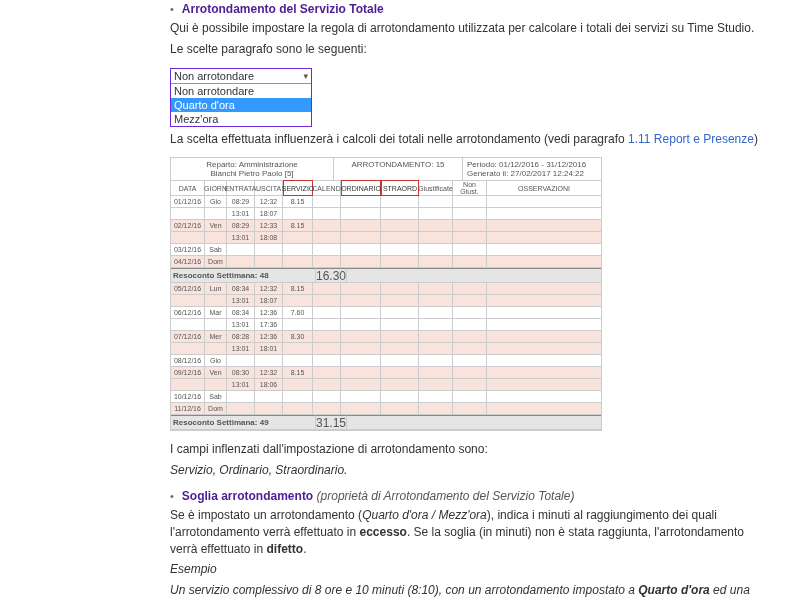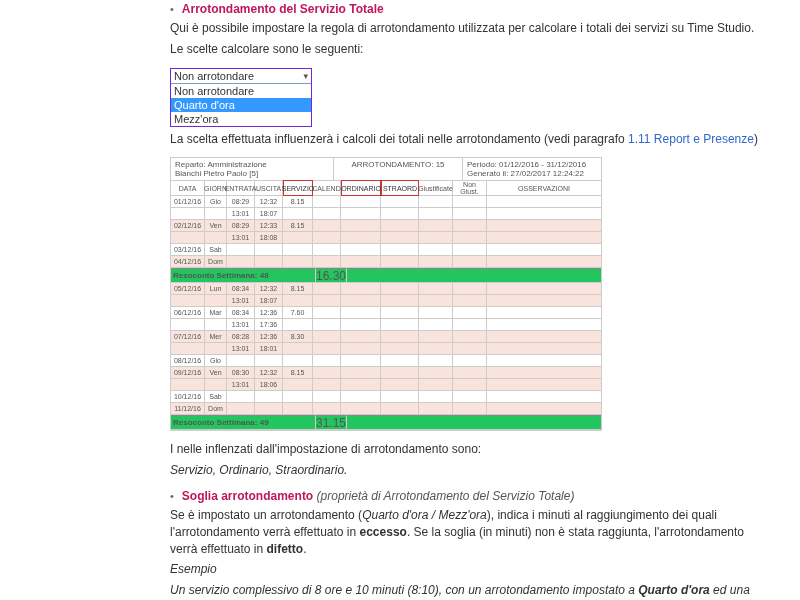--- a/index.html
+++ b/index.html
@@ -26,21 +26,21 @@
     align-items: baseline;
     margin-top: 2px;
   }
   .bullet {
     color: #666;
     margin-right: 8px;
     font-size: 11px;
   }
   .heading {
     font-weight: bold;
-    color: #be185d;
+    color: #4c1d95;
   }
   .para {
     margin: 4px 0;
     line-height: 1.4;
   }
   .select-wrap {
     margin: 10px 0 4px 0;
     width: 140px;
     border: 1px solid #6d28d9;
     font-size: 11px;
@@ -78,20 +78,21 @@
     color: #555;
   }
   .table-top {
     display: flex;
     border-bottom: 1px solid #ccc;
   }
   .table-top-left {
     flex: 1;
     padding: 2px 4px;
     border-right: 1px solid #ccc;
+    text-align: center;
   }
   .table-top-mid {
     width: 120px;
     padding: 2px 4px;
     border-right: 1px solid #ccc;
     text-align: center;
   }
   .table-top-right {
     width: 130px;
     padding: 2px 4px;
@@ -141,21 +142,21 @@
     padding: 0 1px;
     display: flex;
     align-items: center;
     justify-content: center;
     box-sizing: border-box;
   }
   .tr .td:last-child { border-right: none; }
   .tr.pink .td { background: #f8e4dc; }
   .tr.summary {
     height: 14px;
-    background: #22c55e;
+    background: #e5e5e5;
   }
   .tr.summary .sum-label {
     width: 142px;
     border-right: 1px solid #ccc;
     border-top: 1px solid #888;
     font-weight: bold;
     font-size: 8px;
     display: flex;
     align-items: center;
     padding-left: 2px;
@@ -184,21 +185,21 @@
 <body>
 
 <div class="page">
   <div class="content">
 
     <div class="bullet-row">
       <span class="bullet">•</span>
       <span class="heading">Arrotondamento del Servizio Totale</span>
     </div>
     <div class="para">Qui è possibile impostare la regola di arrotondamento utilizzata per calcolare i totali dei servizi su Time Studio.</div>
-    <div class="para">Le scelte calcolare sono le seguenti:</div>
+    <div class="para">Le scelte paragrafo sono le seguenti:</div>
 
     <div class="select-wrap">
       <div class="select-header">
         <span>Non arrotondare</span>
         <span class="select-arrow">▾</span>
       </div>
       <div class="select-option">Non arrotondare</div>
       <div class="select-option selected">Quarto d'ora</div>
       <div class="select-option">Mezz'ora</div>
     </div>
@@ -462,21 +463,21 @@
             <div class="td c-oss"></div>
           </div>
         </div>
       <div class="tr summary">
         <div class="sum-label">Resoconto Settimana: 49</div>
         <div class="sum-val">31.15</div>
         <div class="sum-rest"></div>
       </div>
     </div>
 
-    <div class="para">I nelle inflenzati dall'impostazione di arrotondamento sono:</div>
+    <div class="para">I campi inflenzati dall'impostazione di arrotondamento sono:</div>
     <div class="para italic">Servizio, Ordinario, Straordinario.</div>
 
     <div class="bullet-row" style="margin-top:10px;">
       <span class="bullet">•</span>
       <span>
         <span class="heading">Soglia arrotondamento</span>
         <span class="prop-label">(proprietà di Arrotondamento del Servizio Totale)</span>
       </span>
     </div>
     <div class="para">

